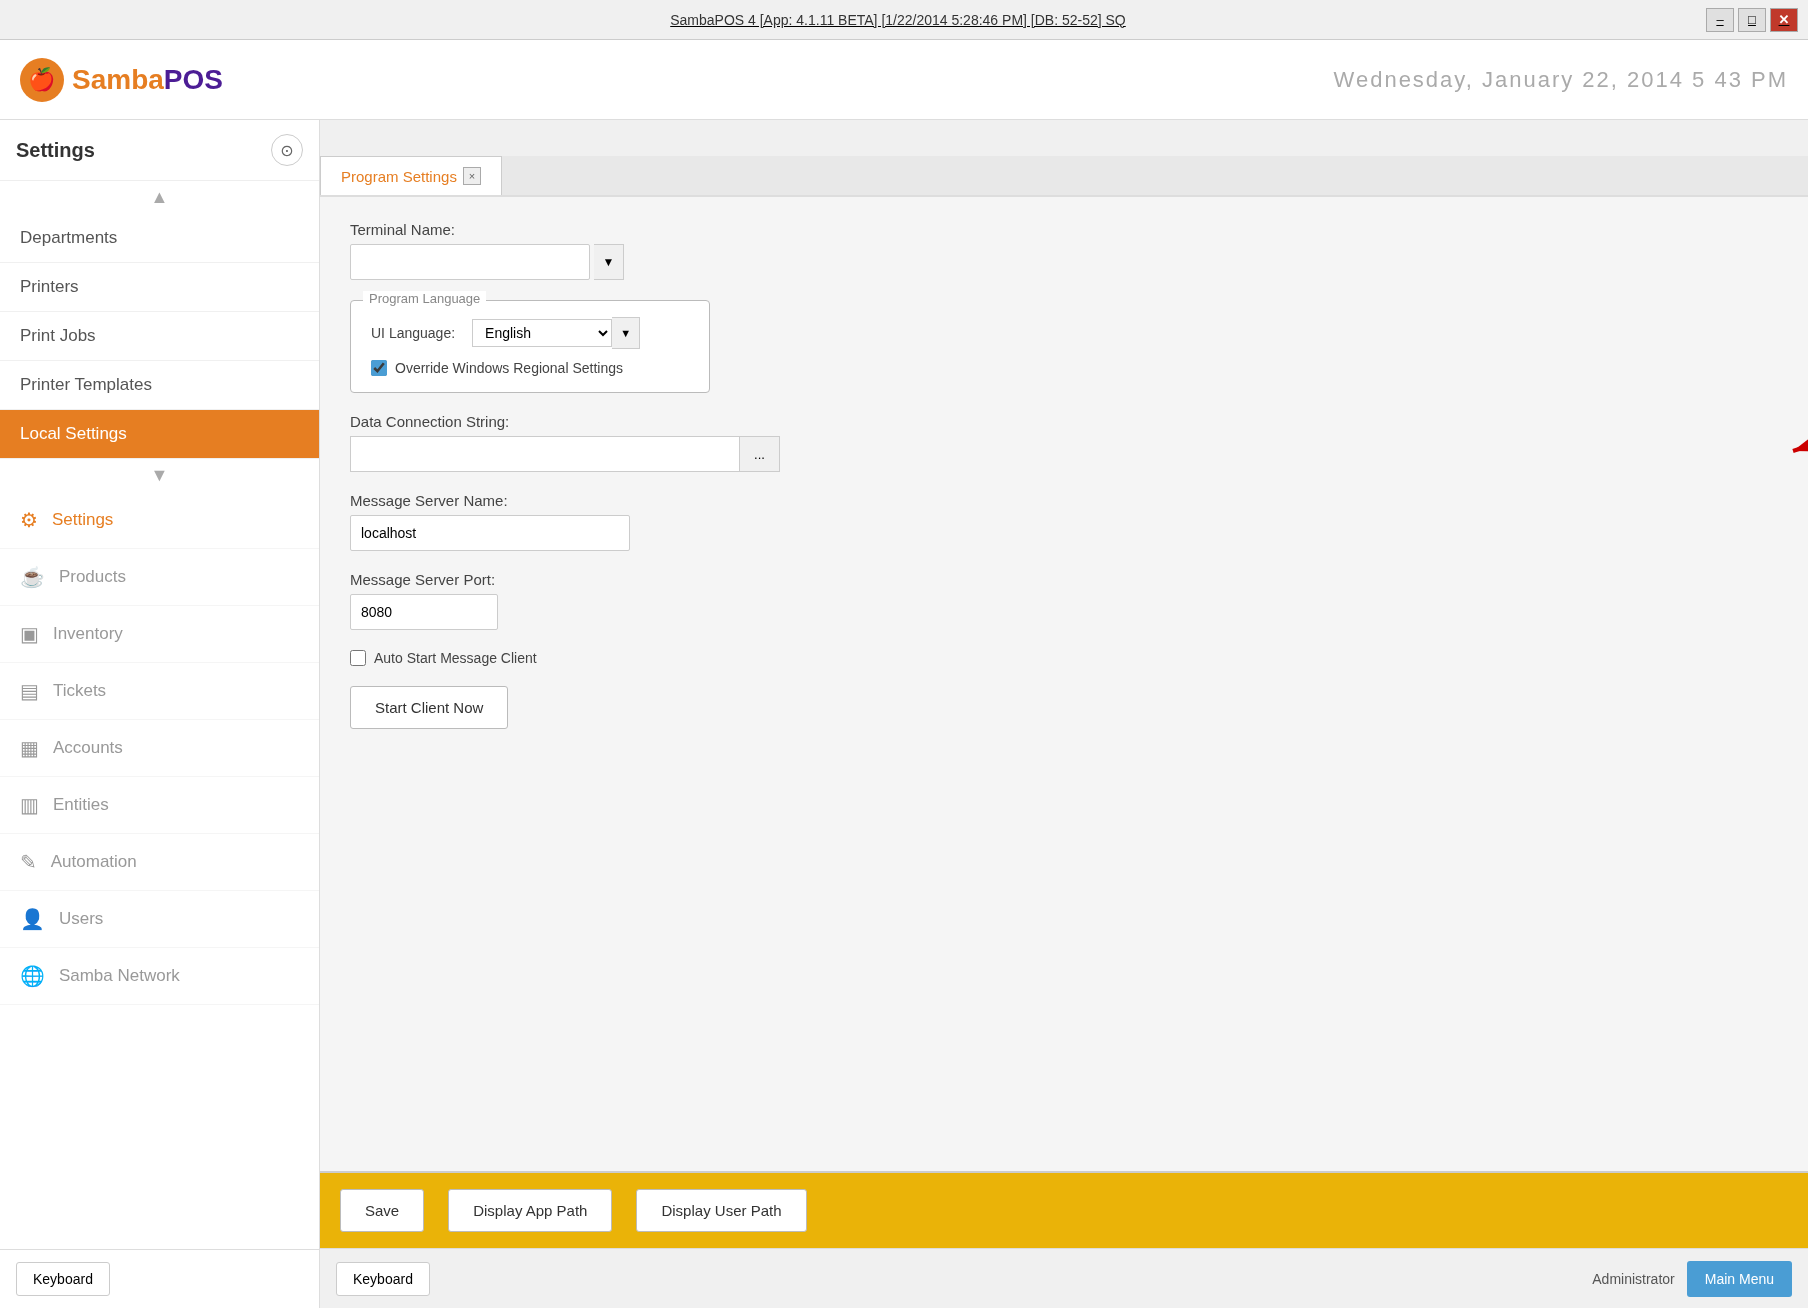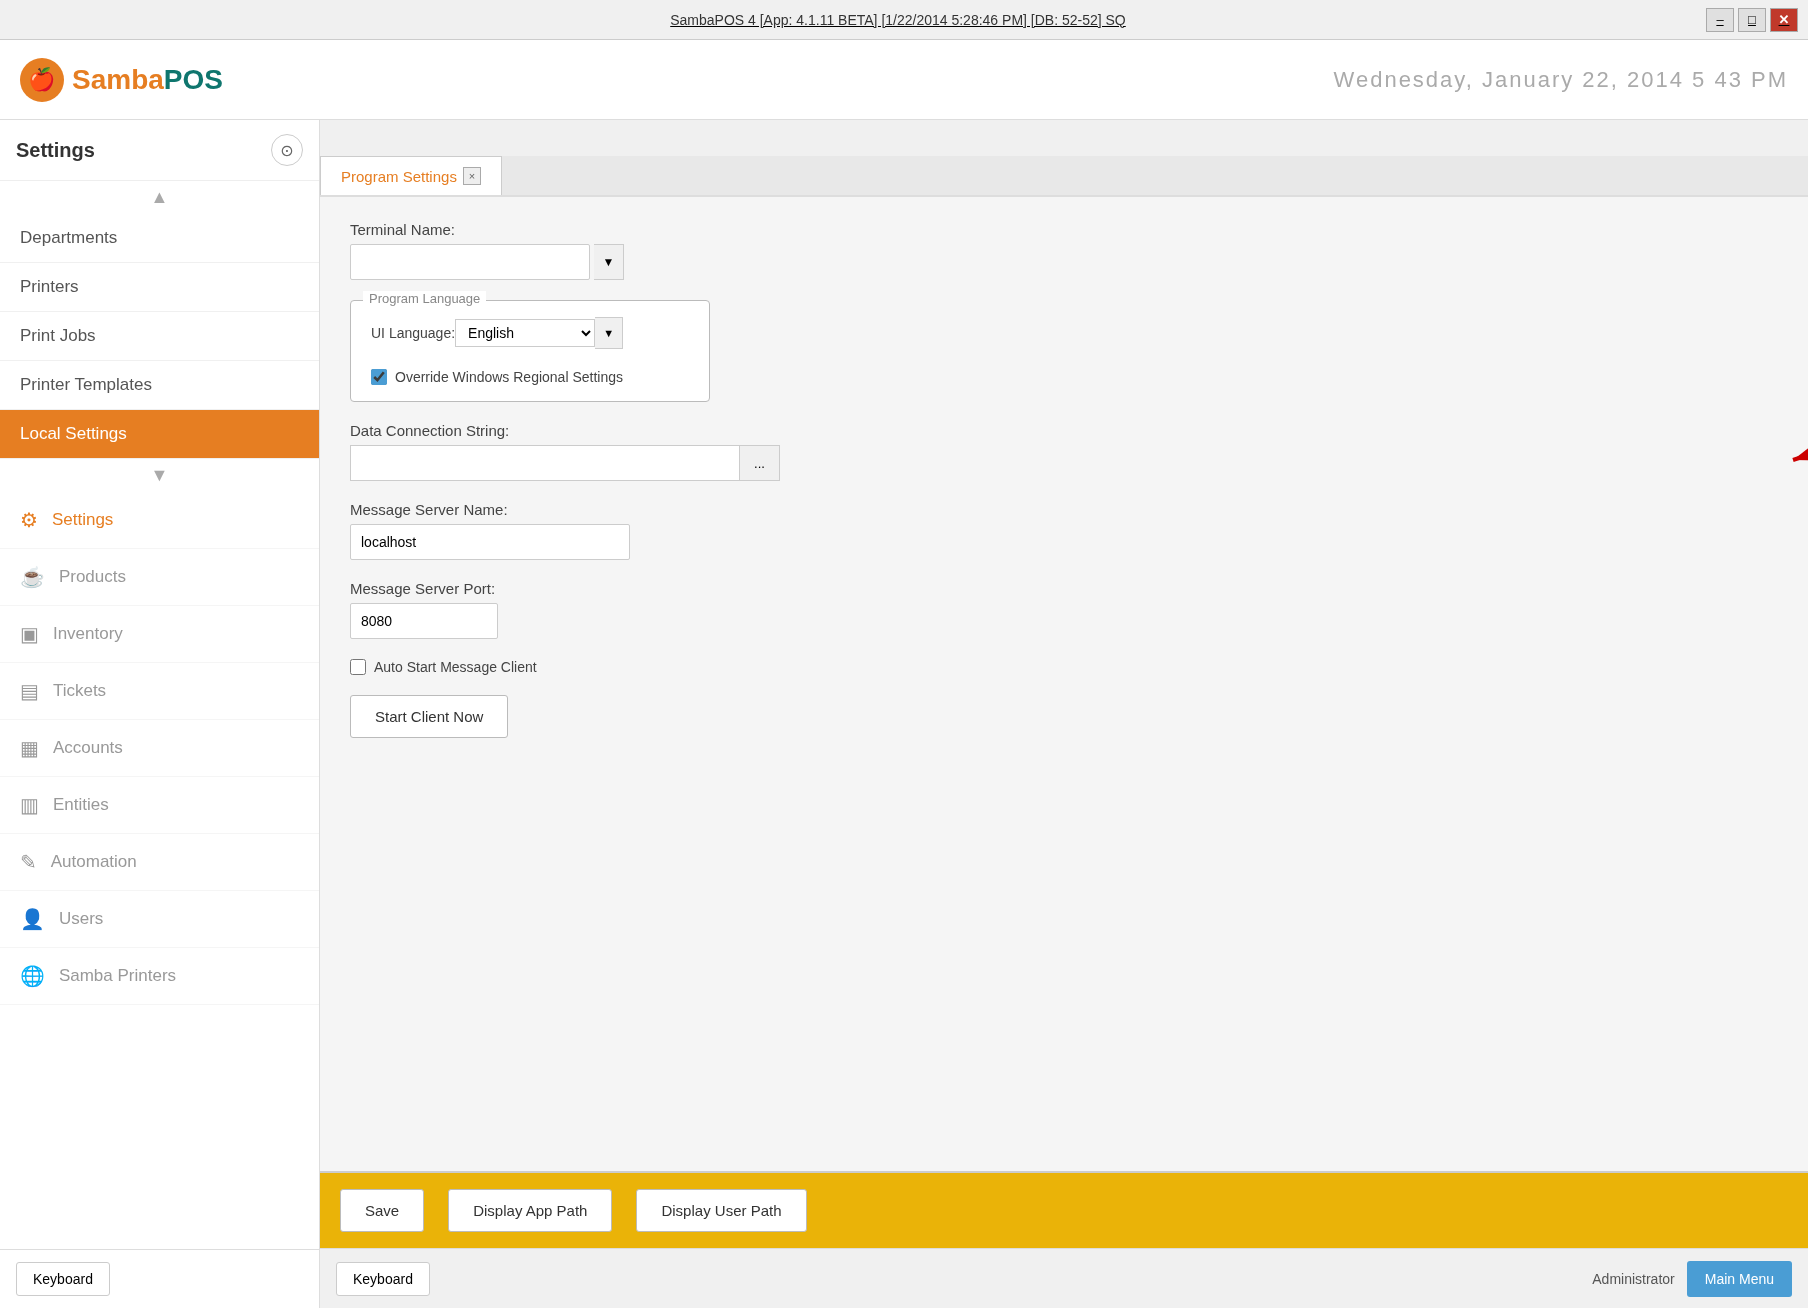--- a/index.html
+++ b/index.html
@@ -211,21 +211,21 @@
     .program-language-legend {
       position: absolute;
       top: -10px;
       left: 12px;
       background: white;
       padding: 0 6px;
       font-size: 13px;
       color: #888;
       font-weight: 500;
     }
-    .ui-language-row { display: flex; align-items: center; gap: 0; margin-bottom: 20px; }
+    .ui-language-row { display: flex; align-items: center; gap: 17px; margin-bottom: 11px; }
     .ui-language-label { font-size: 14px; color: #444; }
     .ui-language-select-row { display: flex; align-items: center; }
     .ui-language-select {
       height: 28px; width: 140px; border: 1px solid #ccc;
       padding: 0 8px; font-size: 14px; background: white;
     }
     .ui-language-dropdown-btn {
       height: 32px; width: 28px; border: 1px solid #ccc; border-left: none;
       background: #f0f0f0; display: flex; align-items: center; justify-content: center;
       cursor: pointer; font-size: 11px;
@@ -291,21 +291,21 @@
     <button class="title-bar-btn">–</button>
     <button class="title-bar-btn">□</button>
     <button class="title-bar-btn close">✕</button>
   </div>
 </div>
 
 <div class="app-header">
   <div class="app-logo">
     <div class="logo-circle">🍎</div>
     <div class="logo-text">
-      <span>Samba</span><span style="color:#0f766e;">POS</span>
+      <span>Samba</span><span style="color:#4c1d95;">POS</span>
     </div>
   </div>
   <div class="app-datetime">Wednesday, January 22, 2014  5 43 PM</div>
 </div>
 
 <div class="main-container">
 
   <div class="sidebar">
     <div class="sidebar-header">
       <span class="sidebar-header-title">Settings</span>
@@ -352,21 +352,21 @@
       <div class="sidebar-nav-item">
         <span class="nav-icon">✎</span>
         <span class="nav-label">Automation</span>
       </div>
       <div class="sidebar-nav-item">
         <span class="nav-icon">👤</span>
         <span class="nav-label">Users</span>
       </div>
       <div class="sidebar-nav-item">
         <span class="nav-icon">🌐</span>
-        <span class="nav-label">Samba Printers</span>
+        <span class="nav-label">Samba Network</span>
       </div>
     </div>
 
     <div class="sidebar-footer">
       <button class="keyboard-btn">Keyboard</button>
     </div>
   </div>
 
   <div class="content-area">
 

